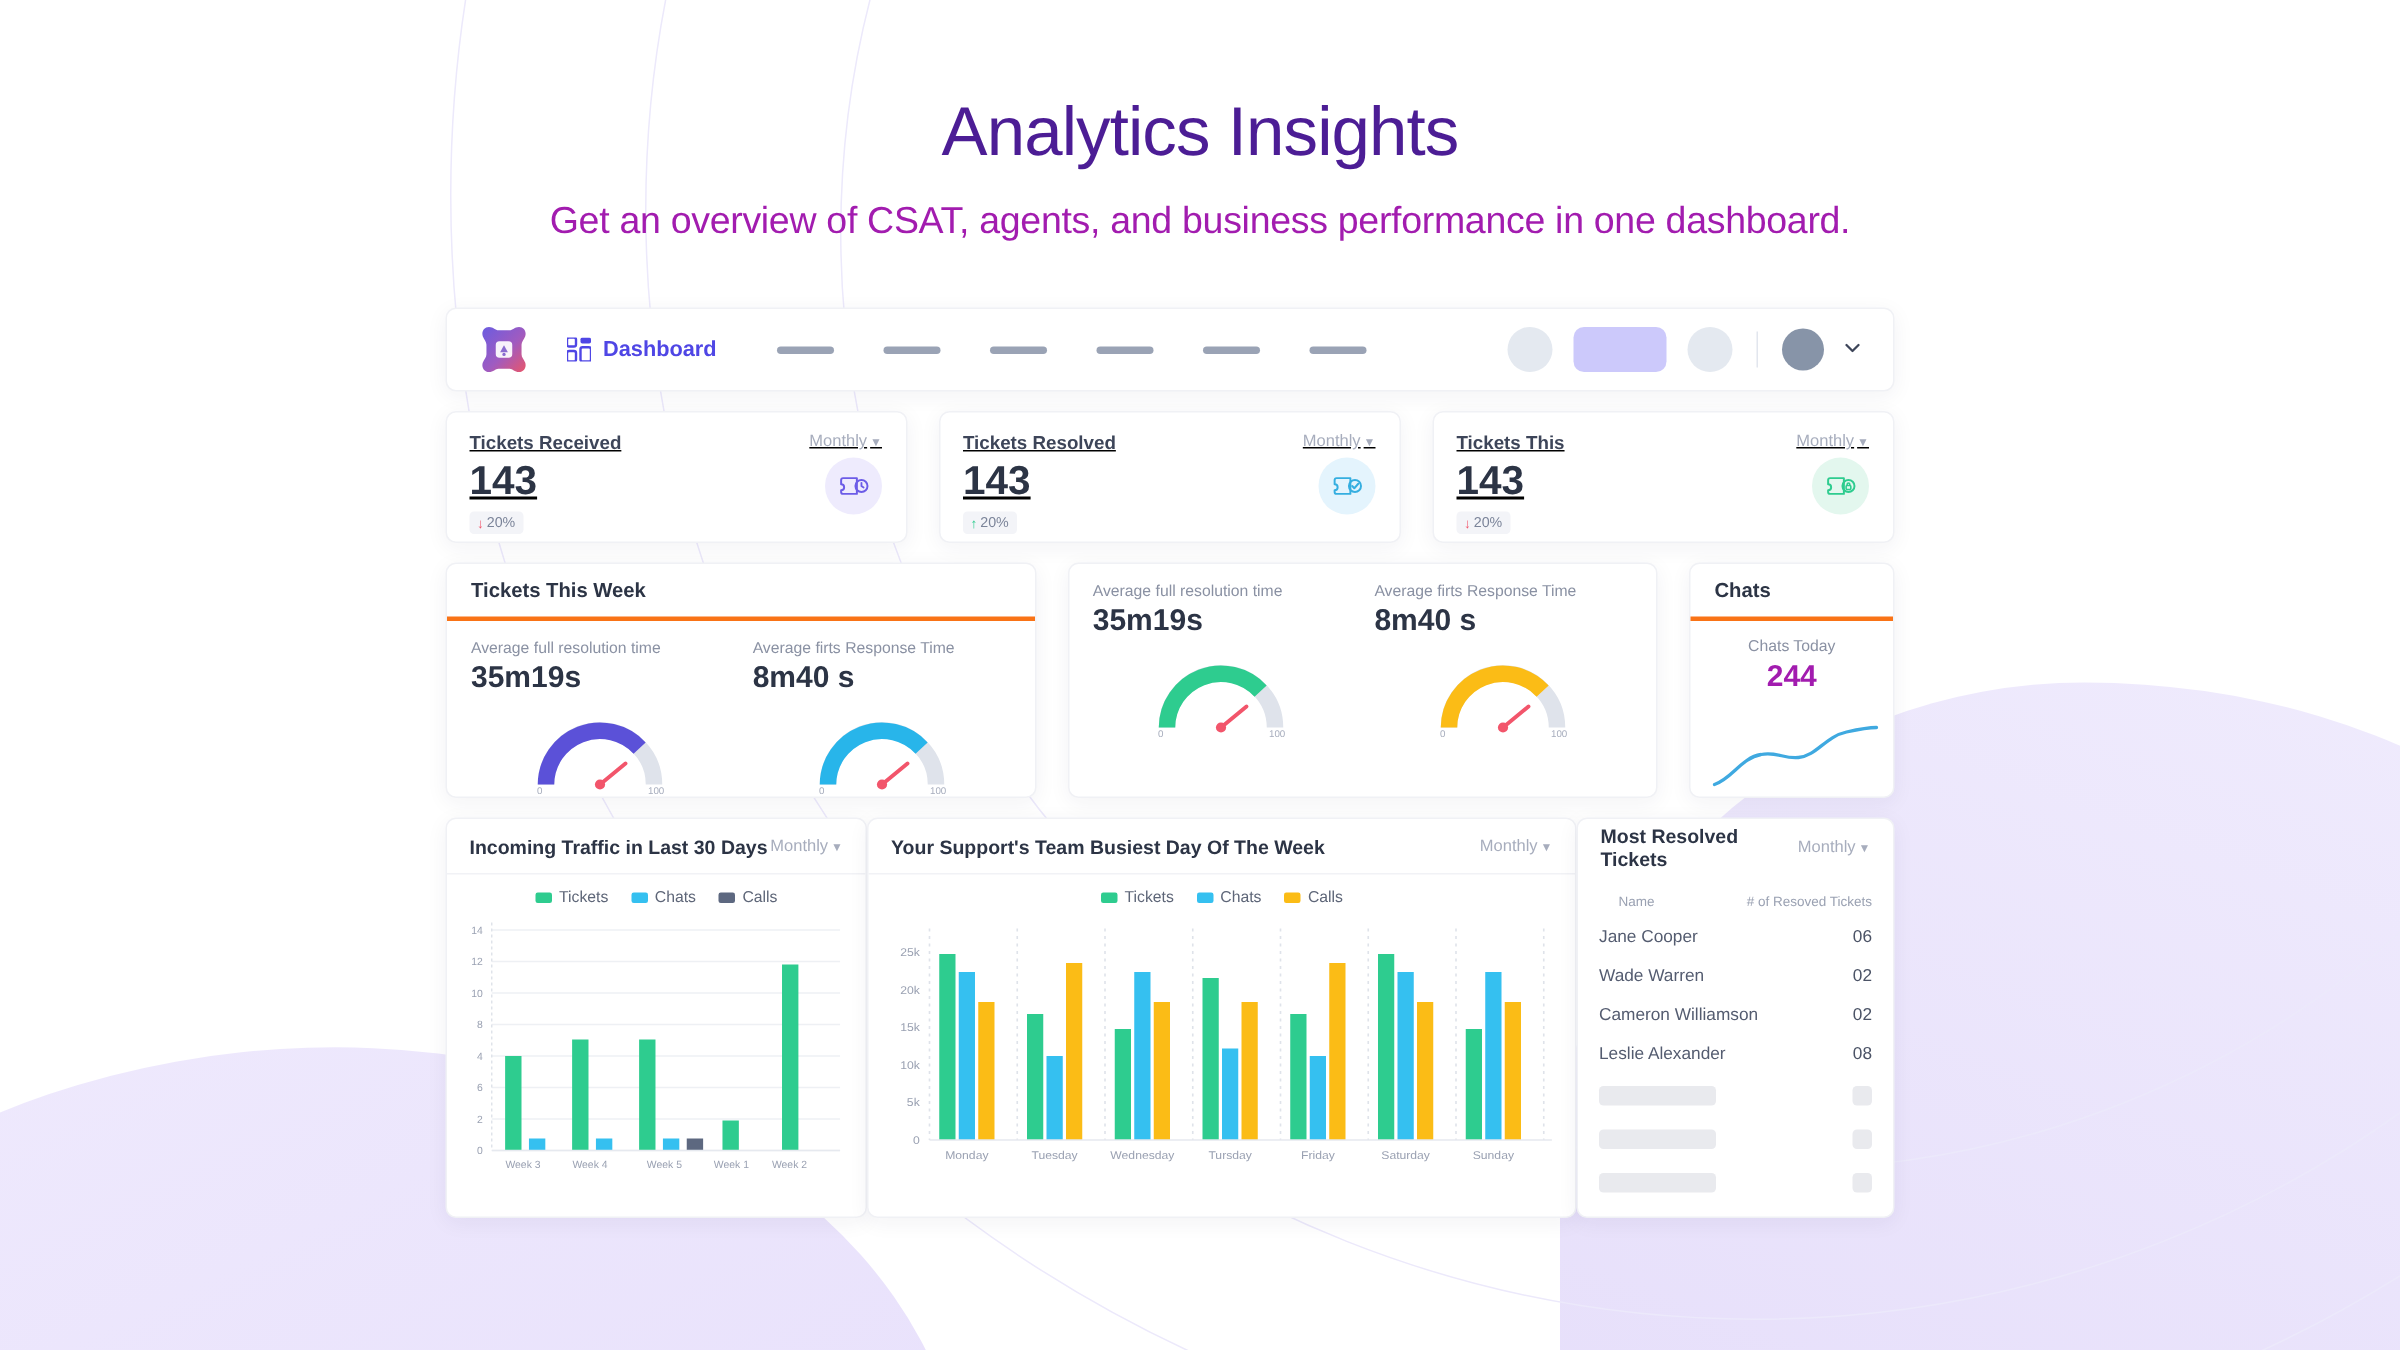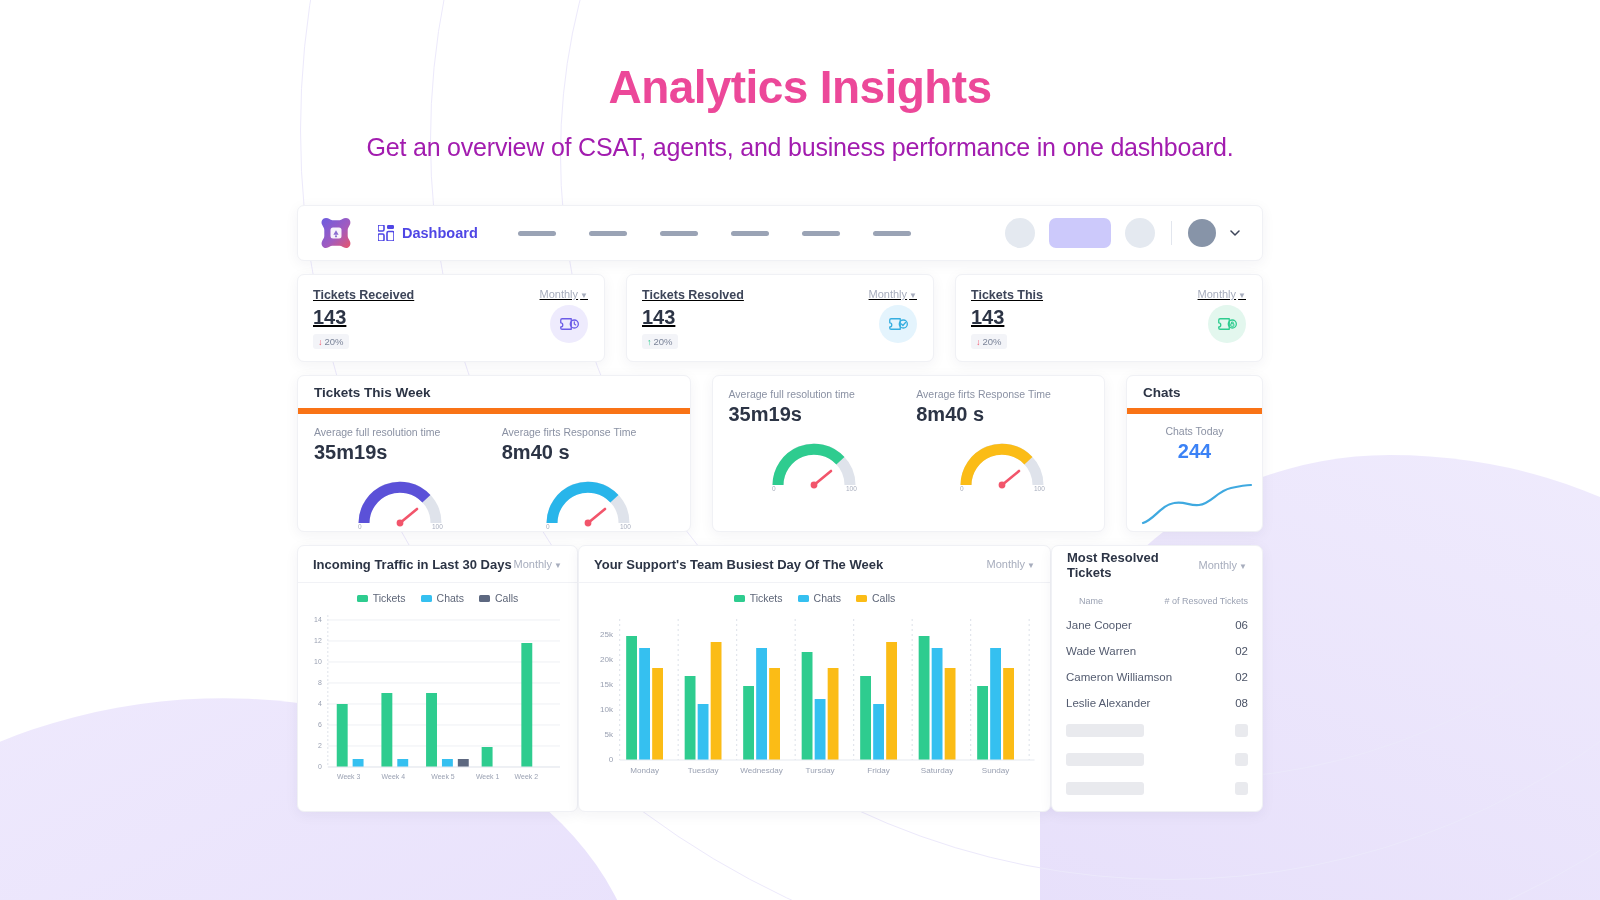--- a/index.html
+++ b/index.html
@@ -35,21 +35,21 @@
   }
   .bg-blob.right {
     right: -200px; top: 455px; width: 760px; height: 620px;
     border-radius: 46% 54% 0 0 / 52% 48% 0 0;
     background: linear-gradient(200deg,#f0ecfd 0%, #e5ddfa 100%);
   }
 
   
   .hero { position: relative; z-index: 2; text-align: center; padding-top: 62px; }
   .hero-title {
-    font-size: 46px; font-weight: 700; color: #ec4899;
+    font-size: 46px; font-weight: 400; color: #4c1d95;
     letter-spacing: -0.6px; line-height: 1.1;
   }
   .hero-sub {
     margin-top: 20px; font-size: 25px; color: #a21caf;
     font-weight: 400; letter-spacing: -0.2px;
   }
 
   
   .dash {
     position: absolute; left: 297px; top: 205px;
@@ -85,54 +85,54 @@
   .nav-avatar { width: 28px; height: 28px; border-radius: 50%; background: #8794a8; }
   .chev { width: 10px; height: 10px; }
 
   
   .kpi-row { display: flex; gap: 21px; margin-top: 13px; text-decoration: underline; }
   .kpi { flex: 1; height: 88px; padding: 13px 16px 0 15px; position: relative; }
   .kpi-head { display: flex; align-items: flex-start; justify-content: space-between; }
   .kpi-title { font-size: 12.5px; font-weight: 700; color: #3d4559; }
   .monthly { font-size: 11px; color: #a7adbd; white-space: nowrap; }
   .monthly .caret { font-size: 8px; margin-left: 2px; }
-  .kpi-value { font-size: 20px; font-weight: 700; color: #2c3445; margin-top: 5px; line-height: 1; }
+  .kpi-value { font-size: 27px; font-weight: 700; color: #2c3445; margin-top: 5px; line-height: 1; }
   .kpi-delta {
     display: inline-flex; align-items: center; gap: 2px;
     margin-top: 7px; font-size: 9.5px; padding: 2px 5px;
     border-radius: 3px; background: #f3f4f8; color: #7b8499;
   }
   .kpi-delta .arrow { font-size: 9px; font-weight: 700; }
   .kpi-delta.up .arrow { color: #2ecc8f; }
   .kpi-delta.down .arrow { color: #f2556b; }
   .kpi-icon {
     position: absolute; right: 16px; top: 30px;
     width: 38px; height: 38px; border-radius: 50%;
     display: flex; align-items: center; justify-content: center;
   }
 
   
   .mid-row { display: flex; gap: 21px; margin-top: 13px; }
   .panel-head {
     height: 38px; display: flex; align-items: center;
     justify-content: space-between; padding: 0 16px;
-    border-bottom: 6px solid #f97316;
+    border-bottom: 3px solid #f97316;
   }
   .panel-title { font-size: 13.5px; font-weight: 700; color: #2c3445; }
   .gauge-pair { display: flex; padding: 12px 8px 0 8px; }
   .gauge-col { flex: 1; padding: 0 8px; }
   .gauge-label { font-size: 10.5px; color: #8a91a3; }
   .gauge-value { font-size: 20px; font-weight: 700; color: #2c3445; margin-top: 3px; }
   .gauge-wrap { margin-top: 9px; display: flex; justify-content: center; }
   .gauge-wrap svg { display: block; }
 
   .chats-card { width: 137px; flex: 0 0 137px; }
   .chats-body { padding: 11px 14px 0 14px; text-align: center; }
   .chats-label { font-size: 10.5px; color: #8a91a3; }
-  .chats-value { font-size: 20px; font-weight: 700; color: #3b82f6; margin-top: 3px; }
+  .chats-value { font-size: 20px; font-weight: 700; color: #a21caf; margin-top: 3px; }
   .spark { margin-top: 16px; }
 
   
   .bot-row { display: flex; margin-top: 13px; }
   .chart-card { display: flex; flex-direction: column; }
   .chart-head {
     height: 37px; display: flex; align-items: center;
     justify-content: space-between; padding: 0 15px;
     border-bottom: 1px solid #f1f2f6;
   }

